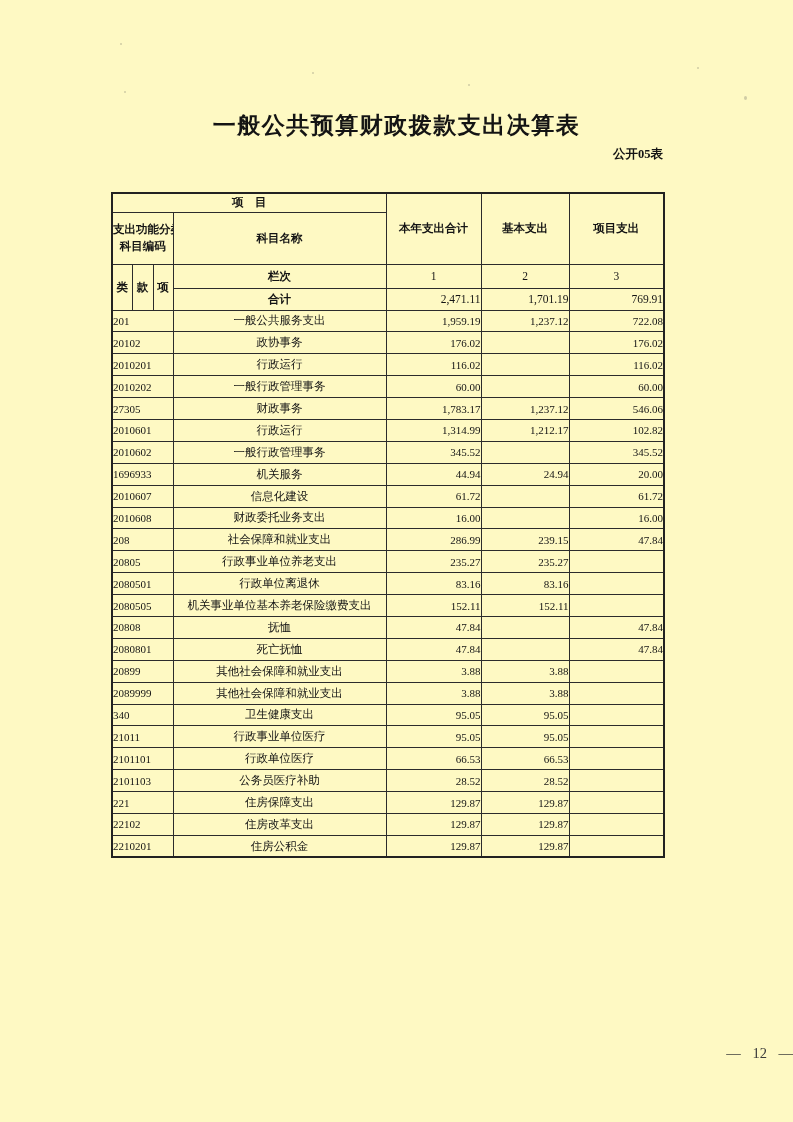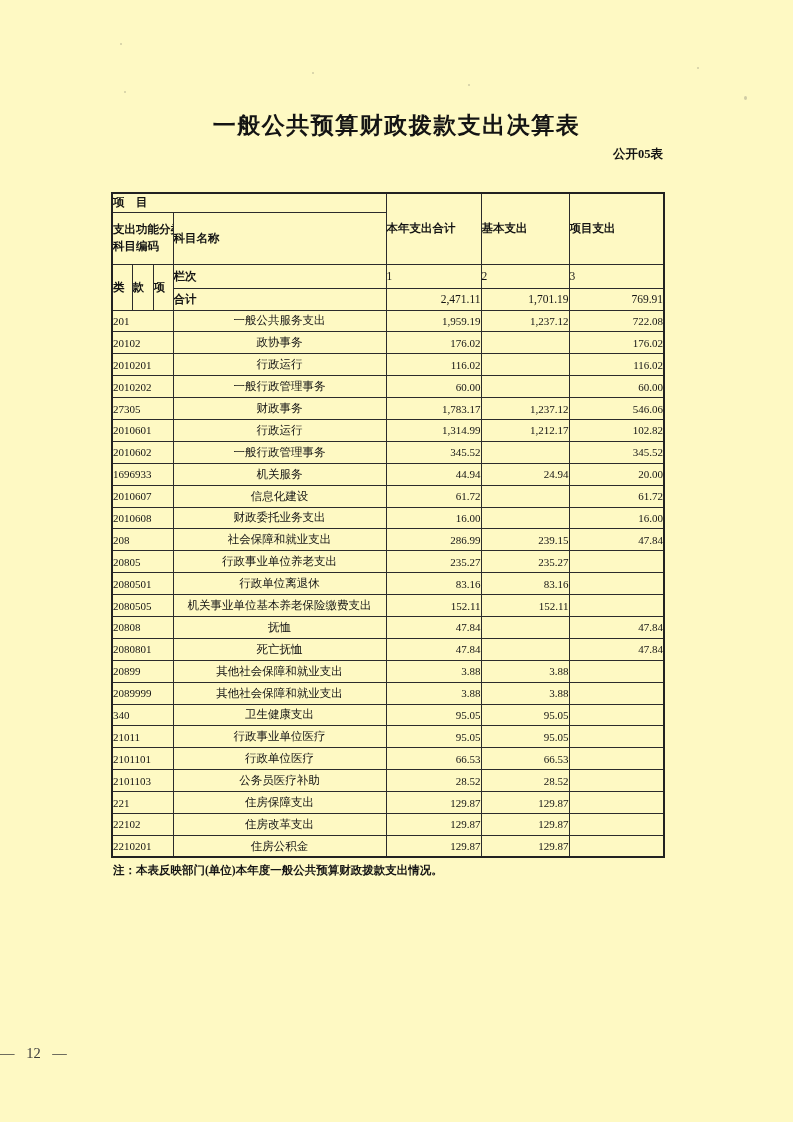--- a/index.html
+++ b/index.html
@@ -65,41 +65,41 @@
     overflow: hidden;
     white-space: nowrap;
     vertical-align: middle;
   }
   table.fin { border: 2.5px solid #222; }
   tr.hrow-a { height: 19px; }
   tr.hrow-b { height: 52px; }
   tr.hrow-c { height: 24px; }
   tr.hrow-d { height: 22px; }
   tbody.data tr { height: 21.9px; }
-  td.c { text-align: left; }
+  td.c { text-align: center; }
   td.num { text-align: right; padding-right: 11px; font-weight: normal; }
   td.code { text-align: left; padding-left: 6px; }
   td.name { text-align: center; padding-left: 9px; font-size: 11.5px; }
   thead td { font-weight: bold; font-size: 11.5px; }
   thead td.plain { font-weight: normal; }
   .code-hdr div { line-height: 17px; }
 
   .note {
     position: absolute;
     top: 863px;
     left: 113px;
     font-size: 11.5px;
     font-weight: bold;
   }
   .pagenum {
     position: absolute;
     top: 1045px;
     left: 0;
     width: 100%;
-    text-align: left;
+    text-align: right;
     font-size: 14.5px;
     word-spacing: 8px;
     color: #3a3a3a;
   }
   .speck {
     position: absolute;
     background: rgba(90, 90, 90, 0.28);
     border-radius: 50%;
   }
 </style>
@@ -332,17 +332,16 @@
         <tr>
           <td class="code" colspan="3">2210201</td>
           <td class="name">住房公积金</td>
           <td class="num">129.87</td>
           <td class="num">129.87</td>
           <td class="num"></td>
         </tr>
       </tbody>
   </table>
 
-  <div class="note">注：本表反映部门(单位)本年度一般公共预算财政拨款支出情况。</div>
 
   <div class="pagenum">— 12 —</div>
 
 </div>
 
 </body></html>

